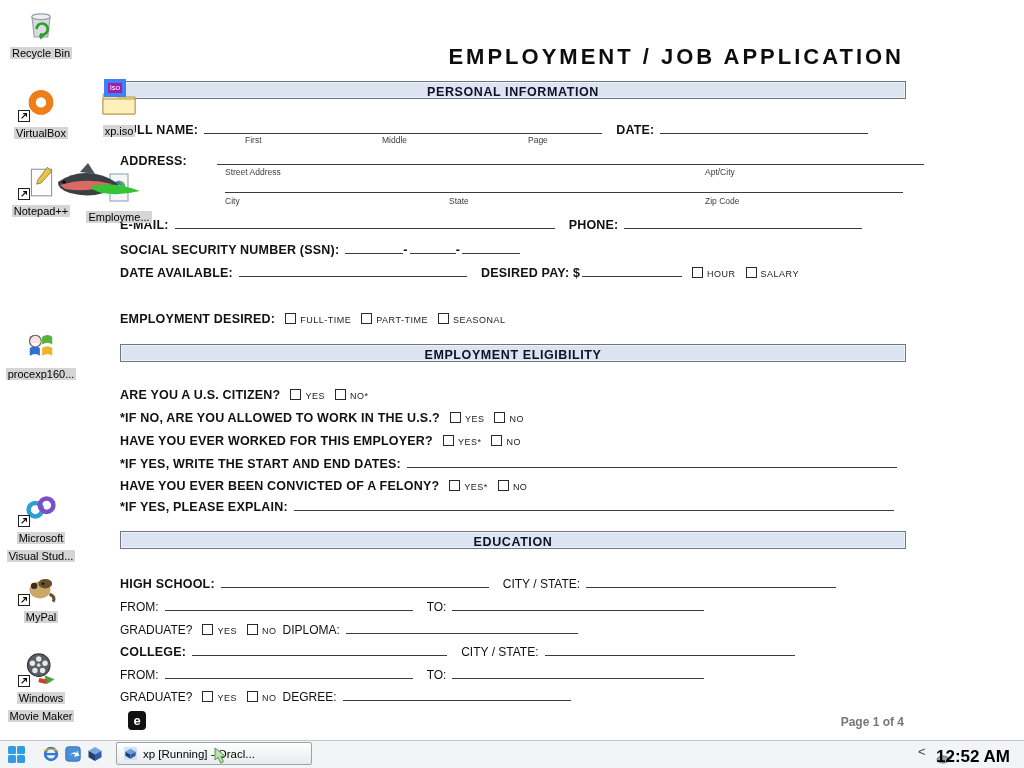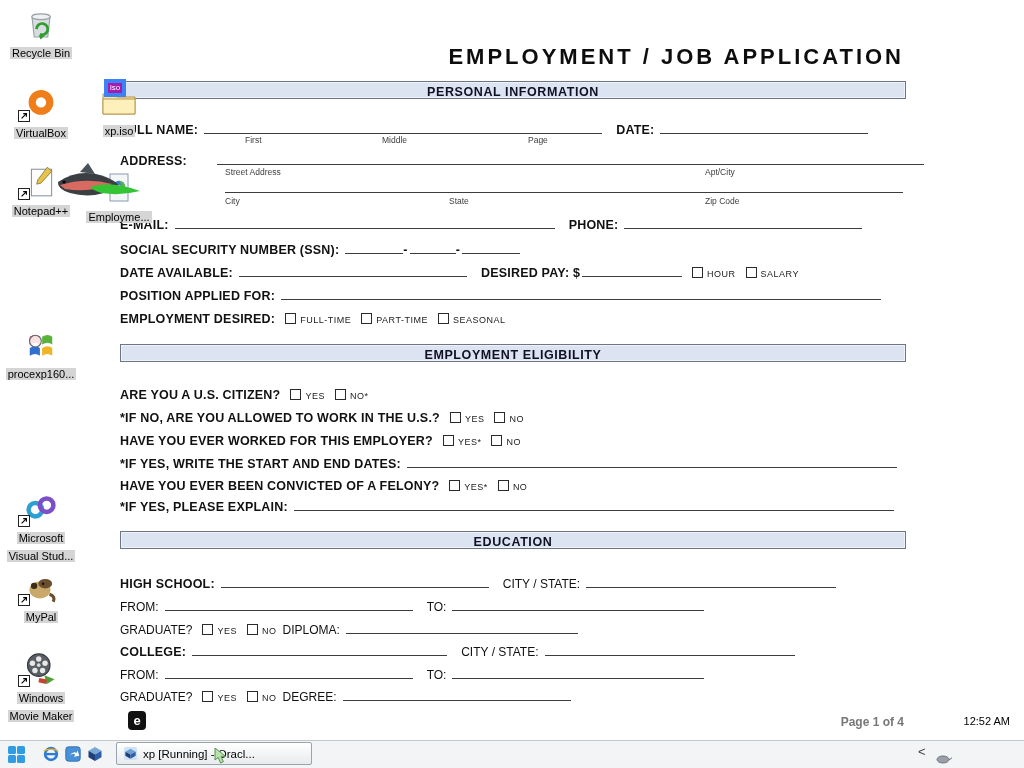--- a/index.html
+++ b/index.html
@@ -40,21 +40,21 @@
 
   
   #taskbar{position:absolute;left:0;top:740px;width:1024px;height:28px;background:#f3f4f5;
            border-top:1px solid #c4c7ca;z-index:20;}
   .tb-ico{position:absolute;top:745px;z-index:21;}
   #winbtn{position:absolute;left:116px;top:742px;height:23px;width:196px;z-index:21;
           background:linear-gradient(#ffffff,#e8eaec);border:1px solid #9aa4ad;border-radius:2px;
           display:flex;align-items:center;padding:0 6px;box-sizing:border-box;}
   #winbtn span{font-size:11.5px;color:#000;margin-left:5px;overflow:hidden;white-space:nowrap;}
   .tray-chev{position:absolute;left:918px;top:744px;font-size:13px;color:#444;z-index:21;}
-  .clock{position:absolute;right:14px;top:715px;font-size:11px;color:#000;z-index:21;}
+  .clock{position:absolute;right:14px;top:747px;font-size:17px;color:#000;z-index:21;font-weight:bold;}
   .cursor{position:absolute;left:214px;top:748px;z-index:30;}
 </style>
 </head>
 <body>
 
 <div id="screen">
 
   <div class="title">EMPLOYMENT / JOB APPLICATION</div>
 
   <div class="bar" style="top:81px">
@@ -83,23 +83,20 @@
   </div>
 
   <div class="row" style="top:215px">
     <span class="b">E-MAIL:</span><span class="ul" style="width:380px"></span><span class="b gap">PHONE:</span><span class="ul" style="width:238px"></span>
   </div>
 
   <div class="row" style="top:263px">
     <span class="b">DATE AVAILABLE:</span><span class="ul" style="width:228px"></span><span class="b gap">DESIRED PAY: $</span><span class="ul" style="width:100px;margin-left:2px"></span><span class="cb"></span><span class="cbl">HOUR</span><span class="cb"></span><span class="cbl">SALARY</span>
   </div>
 
-  <div class="row" style="top:286px">
-    <span class="b">POSITION APPLIED FOR:</span><span class="ul" style="width:600px"></span>
-  </div>
 
   <div class="row" style="top:309px">
     <span class="b">EMPLOYMENT DESIRED:</span><span class="cb"></span><span class="cbl">FULL-TIME</span><span class="cb"></span><span class="cbl">PART-TIME</span><span class="cb"></span><span class="cbl">SEASONAL</span>
   </div>
 
   <div class="bar" style="top:344px">
     <span>EMPLOYMENT ELIGIBILITY</span></div>
 
   <div class="row" style="top:385px">
     <span class="b">ARE YOU A U.S. CITIZEN?</span><span class="cb"></span><span class="cbl">YES</span><span class="cb"></span><span class="cbl">NO*</span>

